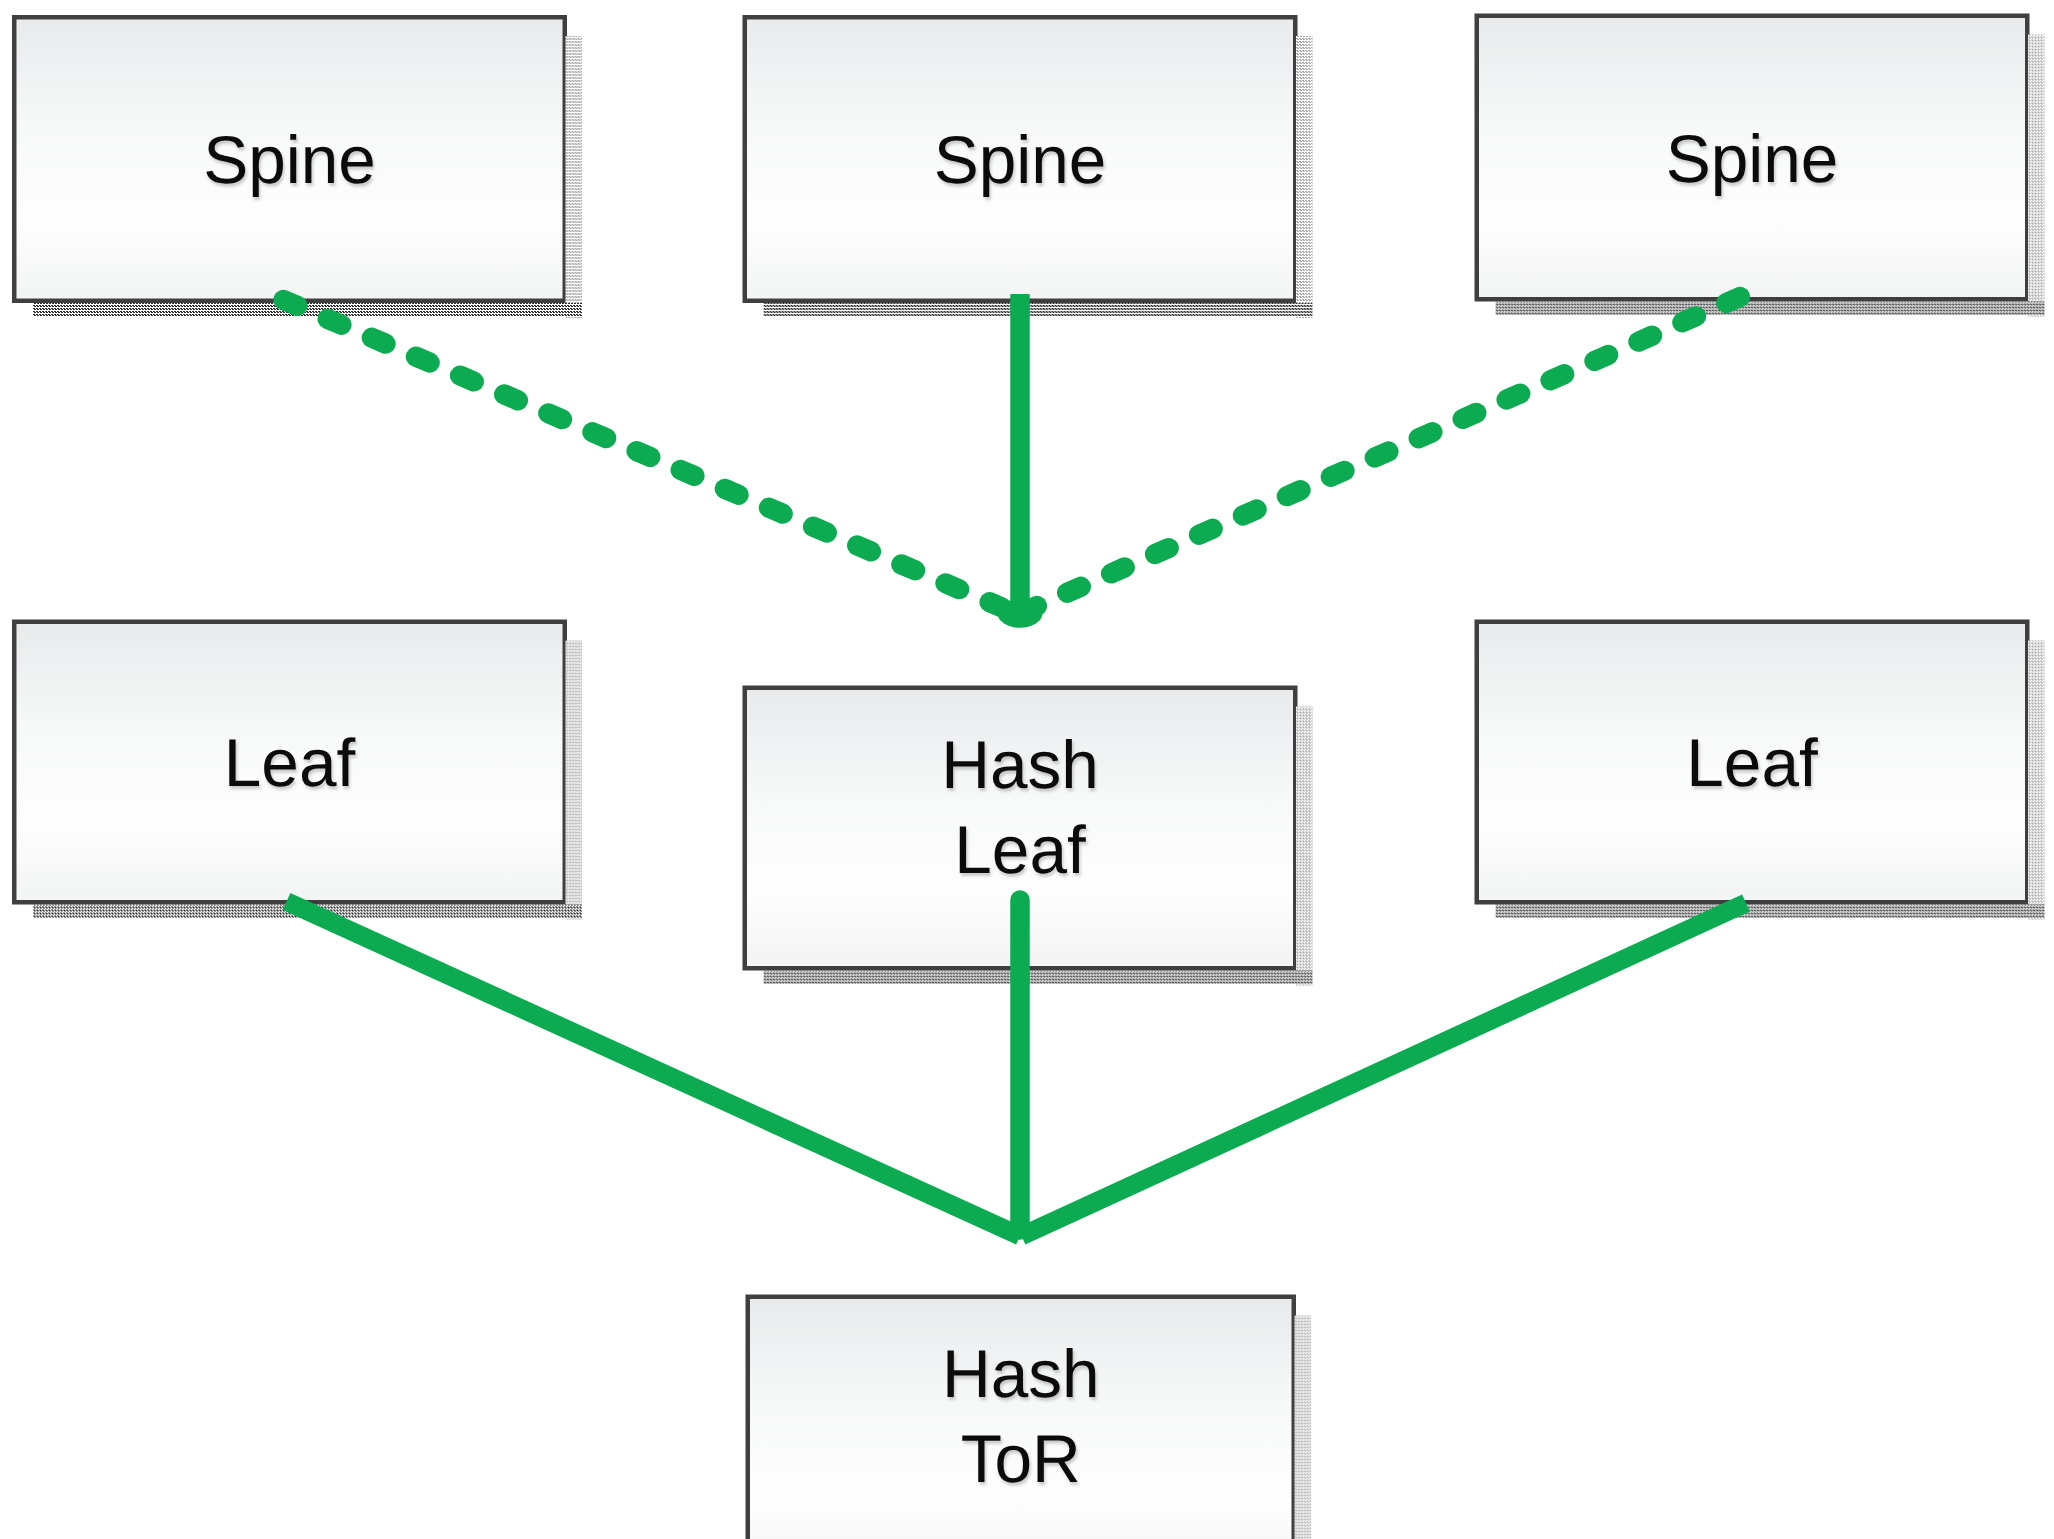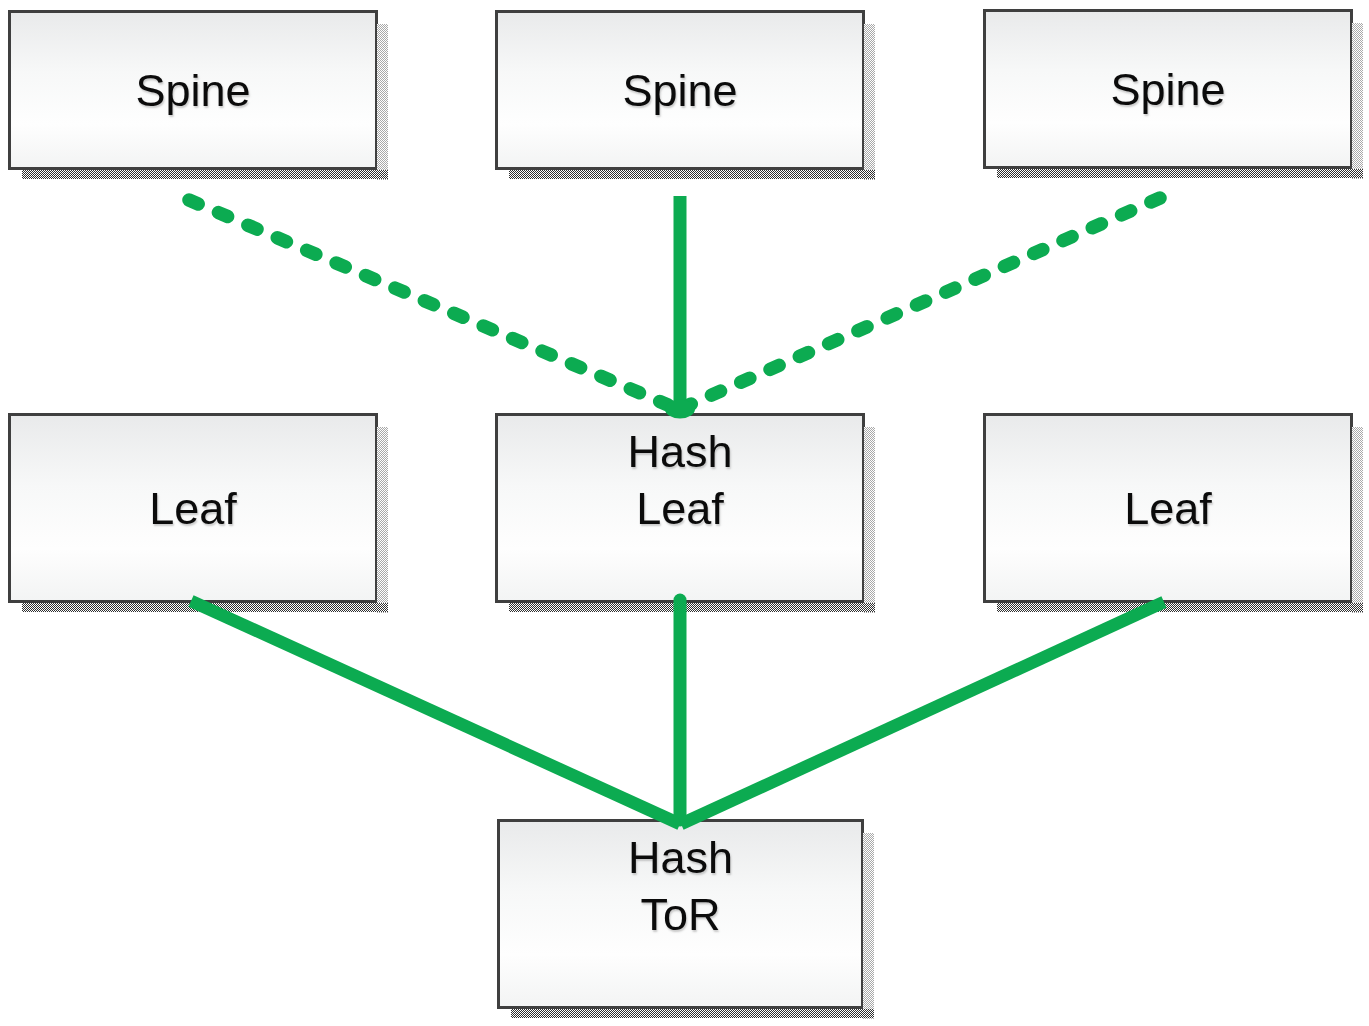--- a/index.html
+++ b/index.html
@@ -2,29 +2,29 @@
 <html><head>
 <meta charset="utf-8">
 <style>
   html, body { margin:0; padding:0; }
   body {
     width:1369px; height:1026px; position:relative; overflow:hidden;
     background:#ffffff;
     font-family:"Liberation Sans", sans-serif;
   }
   .node {
-    position:absolute; width:370px; height:160px; box-sizing:border-box;
+    position:absolute; width:370px; height:192px; box-sizing:border-box;
     border:3px solid #3f3f3f;
     background:linear-gradient(to bottom, #e9eaeb 0%, #f7f8f8 38%, #fefefe 72%, #f3f4f4 100%);
     display:flex; flex-direction:column; align-items:center; justify-content:center;
     font-size:45px; line-height:57px; color:#0b0b0b;
     text-shadow:1px 2px 2px rgba(110,110,110,0.35);
     z-index:1;
   }
-  .node.top-label { justify-content:flex-start; padding-top:7px; }
+  .node.top-label { justify-content:flex-start; padding-top:21px;margin-top:44px; }
   
   .shadow-r {
     position:absolute; z-index:-1; top:11px; right:-13px; width:11px;
     height:calc(100% + 2px);
     background:repeating-conic-gradient(#a9a9a9 0% 25%, #ffffff 0% 50%);
     background-size:2px 2px;
   }
   .shadow-b {
     position:absolute; z-index:-1; left:11px; bottom:-12px; height:9px;
     width:calc(100% + 2px);

